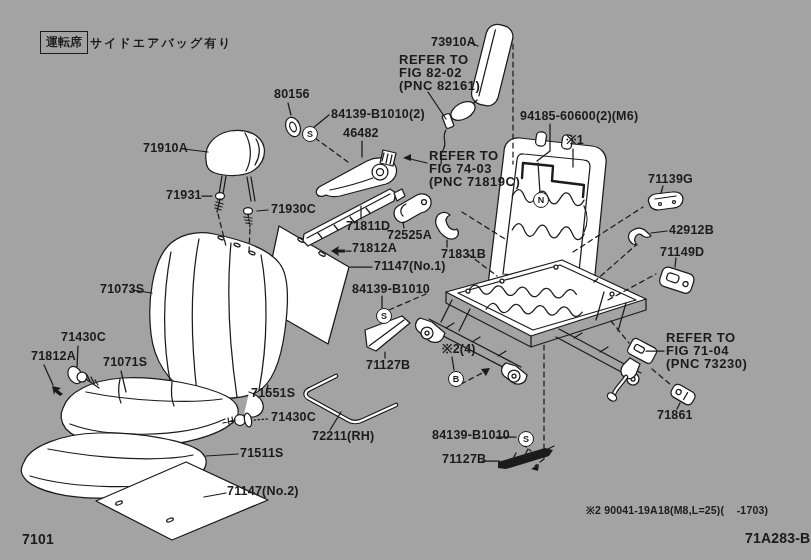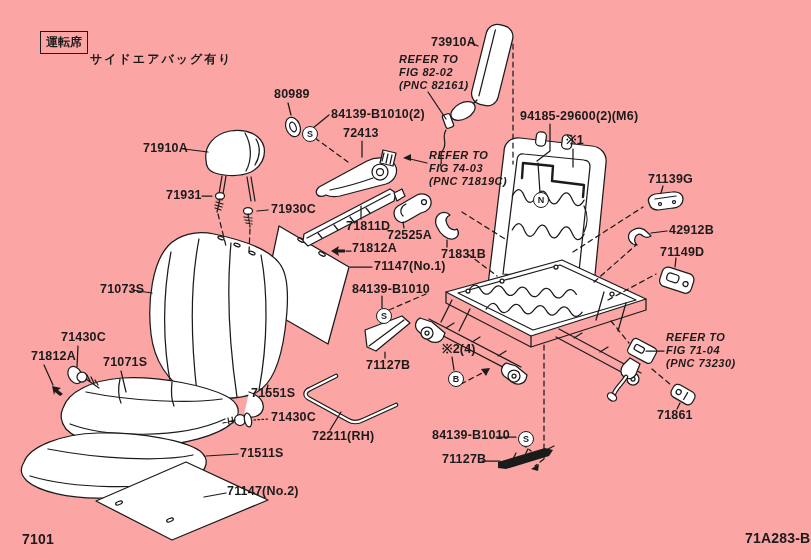--- a/index.html
+++ b/index.html
@@ -1,37 +1,37 @@
 <!DOCTYPE html>
 <html><head>
 <meta charset="utf-8">
 <style>
   html,body{margin:0;padding:0;background:#e8e8e8;}
-  .stage{position:relative;width:811px;height:560px;background:#fca5a5;overflow:hidden;
+  .stage{position:relative;width:811px;height:560px;background:#a3a3a3;overflow:hidden;
          font-family:"Liberation Sans",sans-serif;color:#1b1b1b;}
   .stage svg{position:absolute;left:0;top:0;}
   svg *{stroke:#1b1b1b;stroke-width:1.25;fill:none;stroke-linecap:round;stroke-linejoin:round;}
   svg .fw{fill:#ffffff;}
   svg .ink{fill:#1b1b1b;stroke:none;}
   svg .dash{stroke-dasharray:5 4;}
   svg .dot{stroke-dasharray:1.5 2.5;}
   svg .thick{stroke-width:2.4;}
   svg .tube{stroke-width:4.6;}
   svg .tubecore{stroke:#ffffff;stroke-width:2.2;}
   .lbl{position:absolute;font-weight:700;font-size:12.5px;line-height:13px;
        white-space:pre;letter-spacing:0.2px;}
-  .ref{font-size:11px;line-height:13px;letter-spacing:0.5px;font-style:italic;}
+  .ref{font-size:13px;line-height:13px;letter-spacing:0.5px;}
   .fn{font-size:10.5px;letter-spacing:0.2px;}
   .corner{font-size:14px;}
   .mark{position:absolute;width:14px;height:14px;border:1.4px solid #1b1b1b;border-radius:50%;
         display:flex;align-items:center;justify-content:center;
         font-weight:700;font-size:9px;background:#fff;}
   .hdrbox{position:absolute;left:40px;top:31px;border:1.6px solid #1b1b1b;
           padding:2px 5px;font-weight:700;font-size:12px;}
-  .hdrnote{position:absolute;left:90px;top:35px;font-weight:700;font-size:12px;letter-spacing:2px;margin-top:16px;}
+  .hdrnote{position:absolute;left:90px;top:35px;font-weight:700;font-size:12px;letter-spacing:2px;}
 </style>
 </head>
 <body>
 
 <div class="stage">
 
 <svg width="811" height="560" viewBox="0 0 811 560">
 
   <g>
     <path class="fw" d="M279,226 L349,267 L328,344 L262,306 Z"></path>
@@ -302,28 +302,28 @@
   </g>
 </svg>
 
   <div class="hdrbox">運転席</div>
   <div class="hdrnote">サイドエアバッグ有り</div>
 
   <div class="lbl" style="left:431px;top:36px">73910A</div>
   <div class="lbl ref" style="left:399px;top:53px">REFER TO
 FIG 82-02
 (PNC 82161)</div>
-  <div class="lbl" style="left:274px;top:88px">80989</div>
+  <div class="lbl" style="left:274px;top:88px">80156</div>
   <div class="lbl" style="left:331px;top:108px">84139-B1010(2)</div>
-  <div class="lbl" style="left:343px;top:127px">72413</div>
+  <div class="lbl" style="left:343px;top:127px">46482</div>
   <div class="lbl ref" style="left:429px;top:149px">REFER TO
 FIG 74-03
 (PNC 71819C)</div>
   <div class="lbl" style="left:143px;top:142px">71910A</div>
-  <div class="lbl" style="left:520px;top:110px">94185-29600(2)(M6)</div>
+  <div class="lbl" style="left:520px;top:110px">94185-60600(2)(M6)</div>
   <div class="lbl" style="left:166px;top:189px">71931</div>
   <div class="lbl" style="left:271px;top:203px">71930C</div>
   <div class="lbl" style="left:648px;top:173px">71139G</div>
   <div class="lbl" style="left:346px;top:220px">71811D</div>
   <div class="lbl" style="left:387px;top:229px">72525A</div>
   <div class="lbl" style="left:669px;top:224px">42912B</div>
   <div class="lbl" style="left:352px;top:242px">71812A</div>
   <div class="lbl" style="left:441px;top:248px">71831B</div>
   <div class="lbl" style="left:660px;top:246px">71149D</div>
   <div class="lbl" style="left:374px;top:260px">71147(No.1)</div>
@@ -346,17 +346,18 @@
   <div class="lbl" style="left:227px;top:485px">71147(No.2)</div>
 
   <div class="lbl" style="left:566px;top:134px">※1</div>
   <div class="lbl" style="left:442px;top:343px">※2(4)</div>
   <div class="mark" style="left:302px;top:126px">S</div>
   <div class="mark" style="left:376px;top:308px">S</div>
   <div class="mark" style="left:518px;top:431px">S</div>
   <div class="mark" style="left:448px;top:371px">B</div>
   <div class="mark" style="left:533px;top:192px">N</div>
 
+  <div class="lbl fn" style="left:586px;top:504px">※2 90041-19A18(M8,L=25)(    -1703)</div>
 
   <div class="lbl corner" style="left:22px;top:533px">7101</div>
   <div class="lbl corner" style="left:745px;top:532px">71A283-B</div>
 
 </div>
 
 </body></html>

